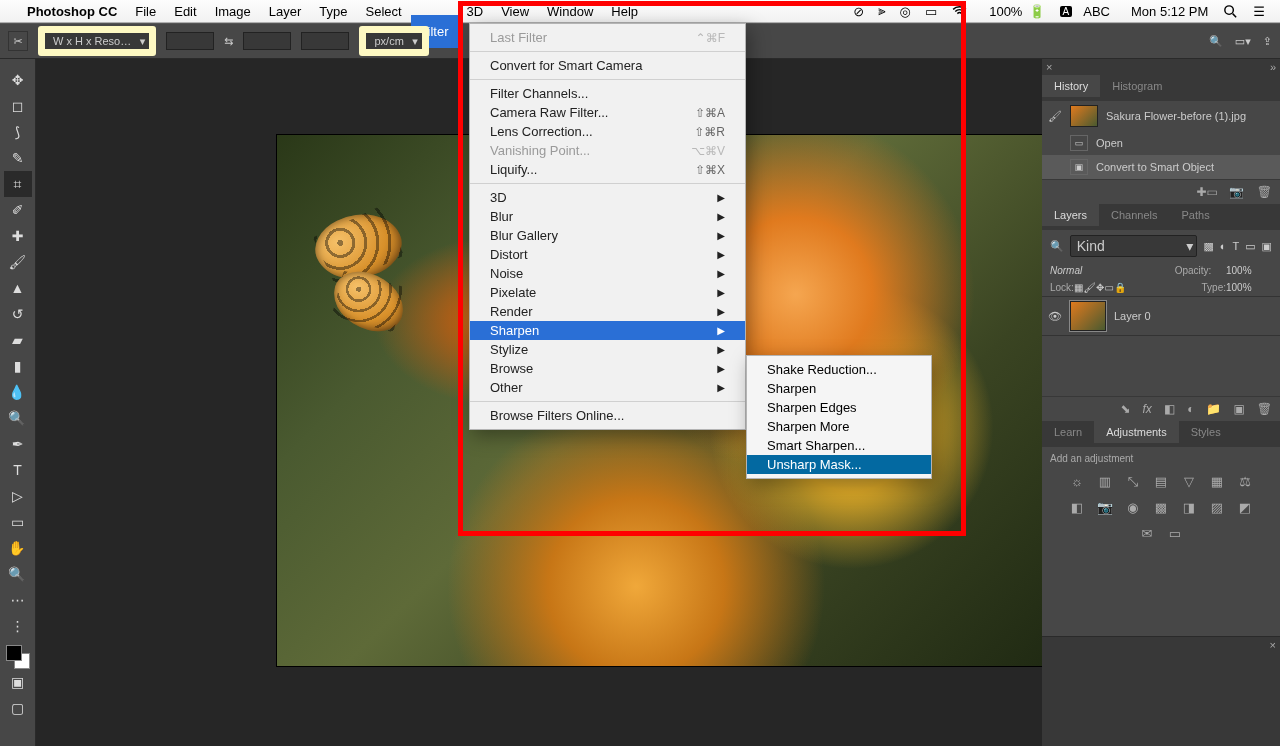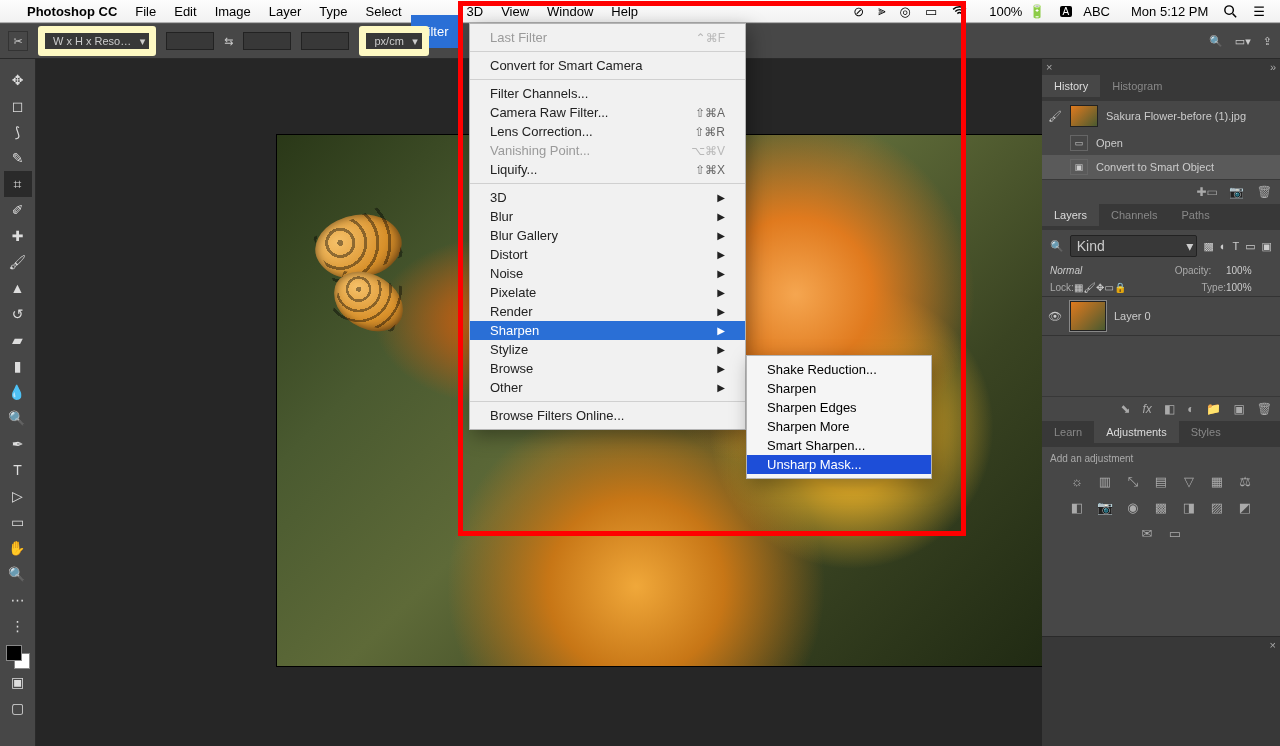--- a/index.html
+++ b/index.html
@@ -83,21 +83,21 @@
 .ddmenu .mi{padding:3px 20px;display:flex;justify-content:space-between;align-items:center;height:19px;}
 .ddmenu .mi.disabled{color:#9a9a9a;}
 .ddmenu .mi.hl{background:#2a6fd6;color:#fff;}
 .ddmenu .sep{height:1px;background:#d0d0d0;margin:4px 0;}
 .ddmenu .mi .arrow{font-size:10px;}
 .ddmenu .mi .sc{color:#666;font-size:12px;}
 .ddmenu .mi.disabled .sc{color:#b8b8b8;}
 
 .submenu{position:absolute;top:355px;left:746px;width:186px;background:#f5f5f5;border:1px solid #b4b4b4;box-shadow:4px 6px 18px rgba(0,0,0,.35);font-size:13px;padding:4px 0;}
 .submenu .mi{padding:3px 20px;height:19px;display:flex;align-items:center;}
-.submenu .mi.hl{background:#1d4ed8;color:#fff;}
+.submenu .mi.hl{background:#0369a1;color:#fff;}
 
 .redbox{position:absolute;border:5px solid #ff0000;pointer-events:none;}
 
 .tiny-ic{display:inline-flex;width:14px;height:14px;align-items:center;justify-content:center;}
 </style>
 </head>
 <body>
 
 <div class="mac-menubar">
   <div class="left">

